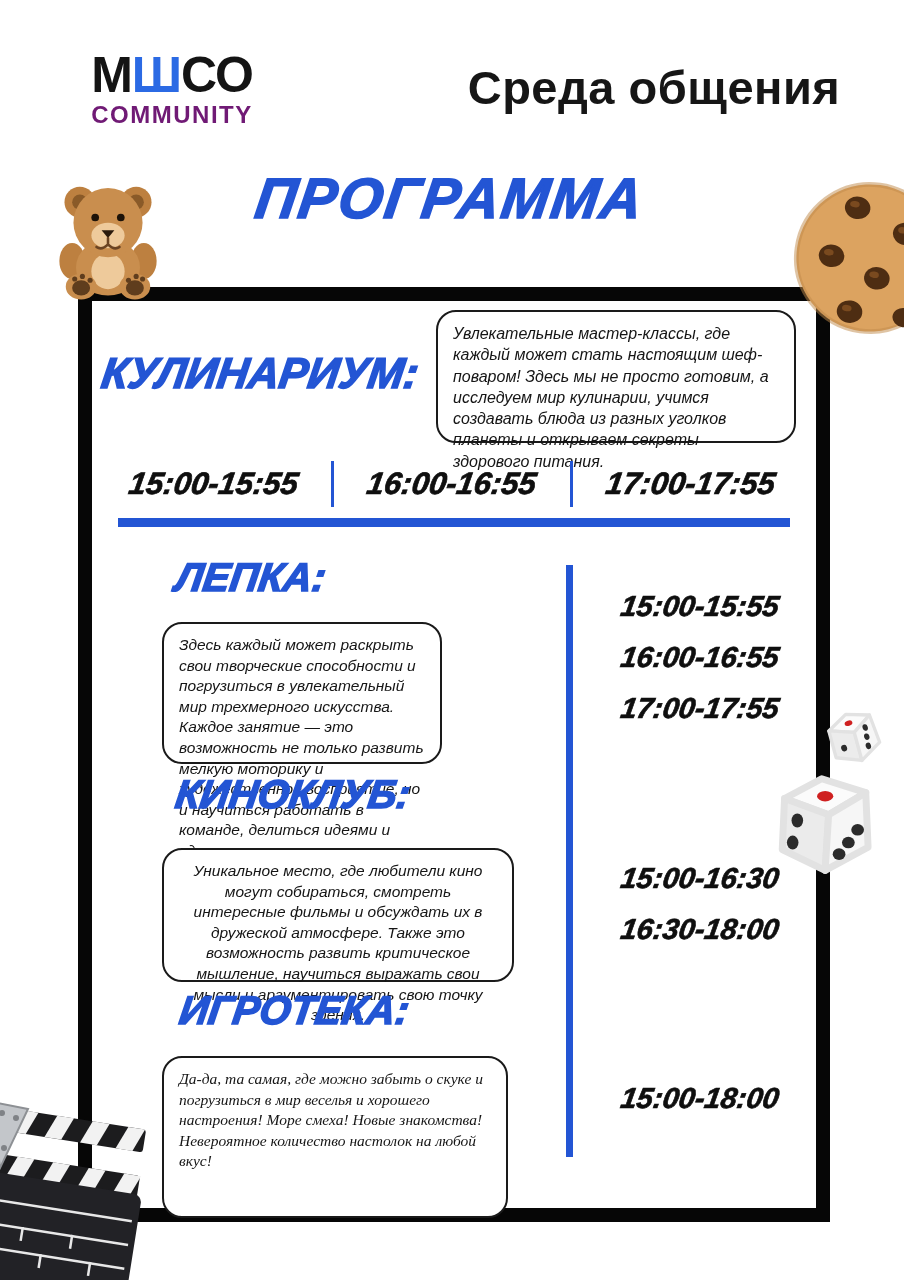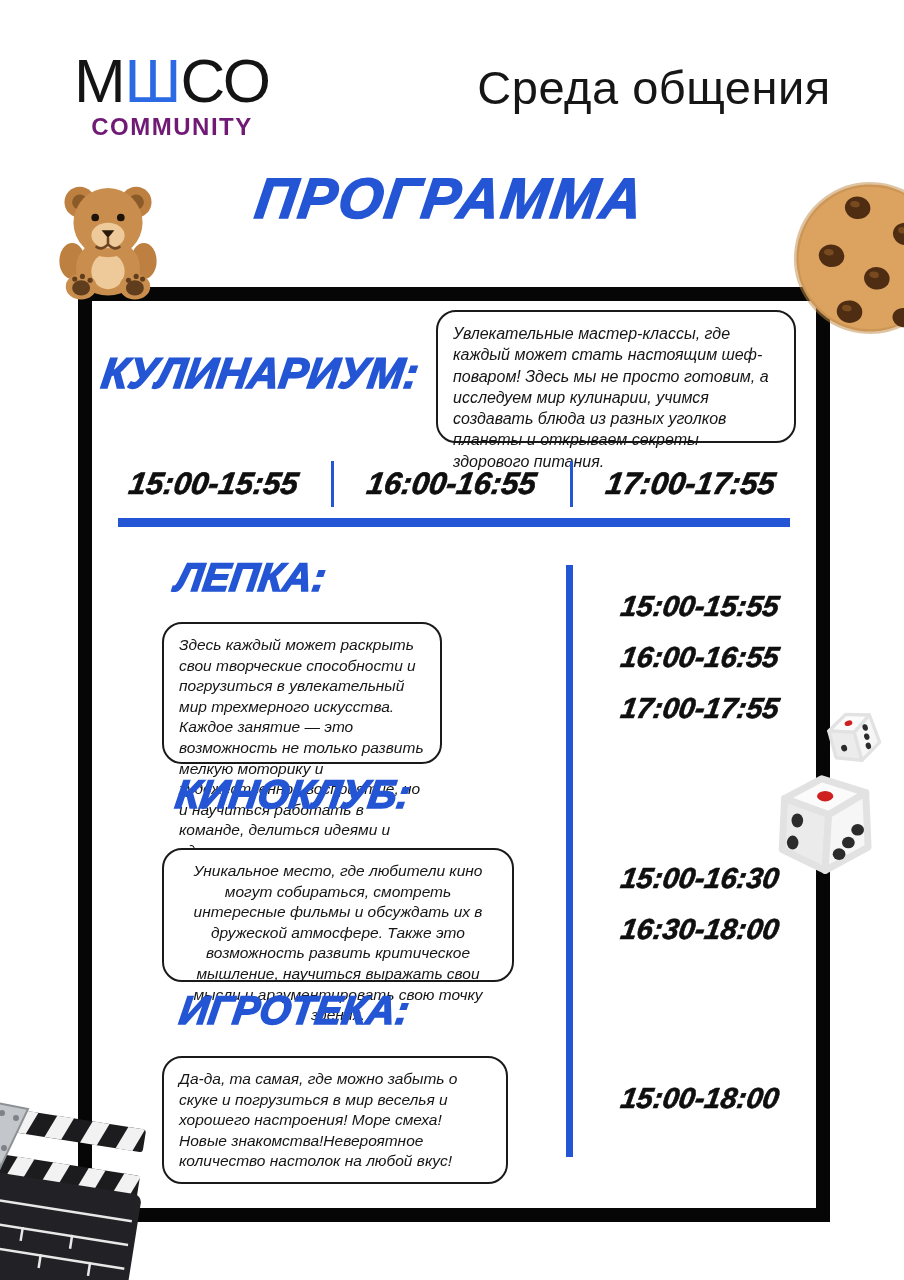--- a/index.html
+++ b/index.html
@@ -4,26 +4,26 @@
 <style>
   * { margin:0; padding:0; box-sizing:border-box; }
   body { background:#ffffff; font-family:"Liberation Sans", sans-serif; }
   #page {
     position:relative; width:904px; height:1280px;
     background:#ffffff; overflow:hidden;
   }
 
   
   .logo-wrap { position:absolute; left:60px; top:50px; width:224px; text-align:center; }
-  .logo-main { font-size:62px; font-weight:normal; color:#141414; line-height:1; letter-spacing:-1px; }
+  .logo-main { font-size:50px; font-weight:bold; color:#141414; line-height:1; letter-spacing:-1px; }
   .logo-main .logo-blue { color:#2b6ae4; }
   .logo-sub { font-size:24px; font-weight:bold; color:#701a75; letter-spacing:1.5px; margin-top:1px; }
   .event-title {
     position:absolute; left:428px; top:60px; width:452px; text-align:center;
-    font-size:47px; font-weight:normal; color:#161616; letter-spacing:0.5px;
+    font-size:47px; font-weight:bold; color:#161616; letter-spacing:0.5px;
   }
 
   
   .brush {
     color:#2355d4; font-weight:bold; font-style:italic;
     transform:skewX(-8deg); -webkit-text-stroke:1.6px #2355d4;
     white-space:nowrap; line-height:1;
   }
   .program-title {
     position:absolute; left:238px; top:170px; width:424px; text-align:center;
@@ -97,21 +97,21 @@
   <div class="hand side-time" style="top:590px;">15:00-15:55</div>
   <div class="hand side-time" style="top:641px;">16:00-16:55</div>
   <div class="hand side-time" style="top:692px;">17:00-17:55</div>
 
   <div class="brush section-title" style="left:176px; top:774px; font-size:40px;">КИНОКЛУБ:</div>
   <div class="bubble" style="left:162px; top:848px; width:352px; height:134px; font-size:15.5px;text-align:center;">Уникальное место, где любители кино могут собираться, смотреть интересные фильмы и обсуждать их в дружеской атмосфере. Также это возможность развить критическое мышление, научиться выражать свои мысли и аргументировать свою точку зрения.</div>
   <div class="hand side-time" style="top:862px;">15:00-16:30</div>
   <div class="hand side-time" style="top:913px;">16:30-18:00</div>
 
   <div class="brush section-title" style="left:180px; top:990px; font-size:40px;">ИГРОТЕКА:</div>
-  <div class="bubble" style="left:162px; top:1056px; width:346px; height:128px; font-size:15.5px;">Да-да, та самая, где можно забыть о скуке и погрузиться в мир веселья и хорошего настроения! Море смеха! Новые знакомства!Невероятное количество настолок на любой вкус!</div>
+  <div class="bubble" style="left:162px; top:1056px; width:346px; height:162px; font-size:15.5px;font-family:Liberation Serif, serif;">Да-да, та самая, где можно забыть о скуке и погрузиться в мир веселья и хорошего настроения! Море смеха! Новые знакомства!Невероятное количество настолок на любой вкус!</div>
   <div class="hand side-time" style="top:1082px;">15:00-18:00</div>
 
   <svg class="deco" style="left:44px; top:174px;" width="128" height="128" viewBox="0 0 100 100">
     <circle cx="28" cy="22" r="12" fill="#bd8040"></circle>
       <circle cx="28" cy="22" r="6" fill="#8a5a28"></circle>
     <circle cx="72" cy="22" r="12" fill="#bd8040"></circle>
       <circle cx="72" cy="22" r="6" fill="#8a5a28"></circle>
     <ellipse cx="22" cy="68" rx="10" ry="14" fill="#bd8040"></ellipse>
     <ellipse cx="78" cy="68" rx="10" ry="14" fill="#bd8040"></ellipse>
     <ellipse cx="50" cy="73" rx="25" ry="22" fill="#c98e4e"></ellipse>

